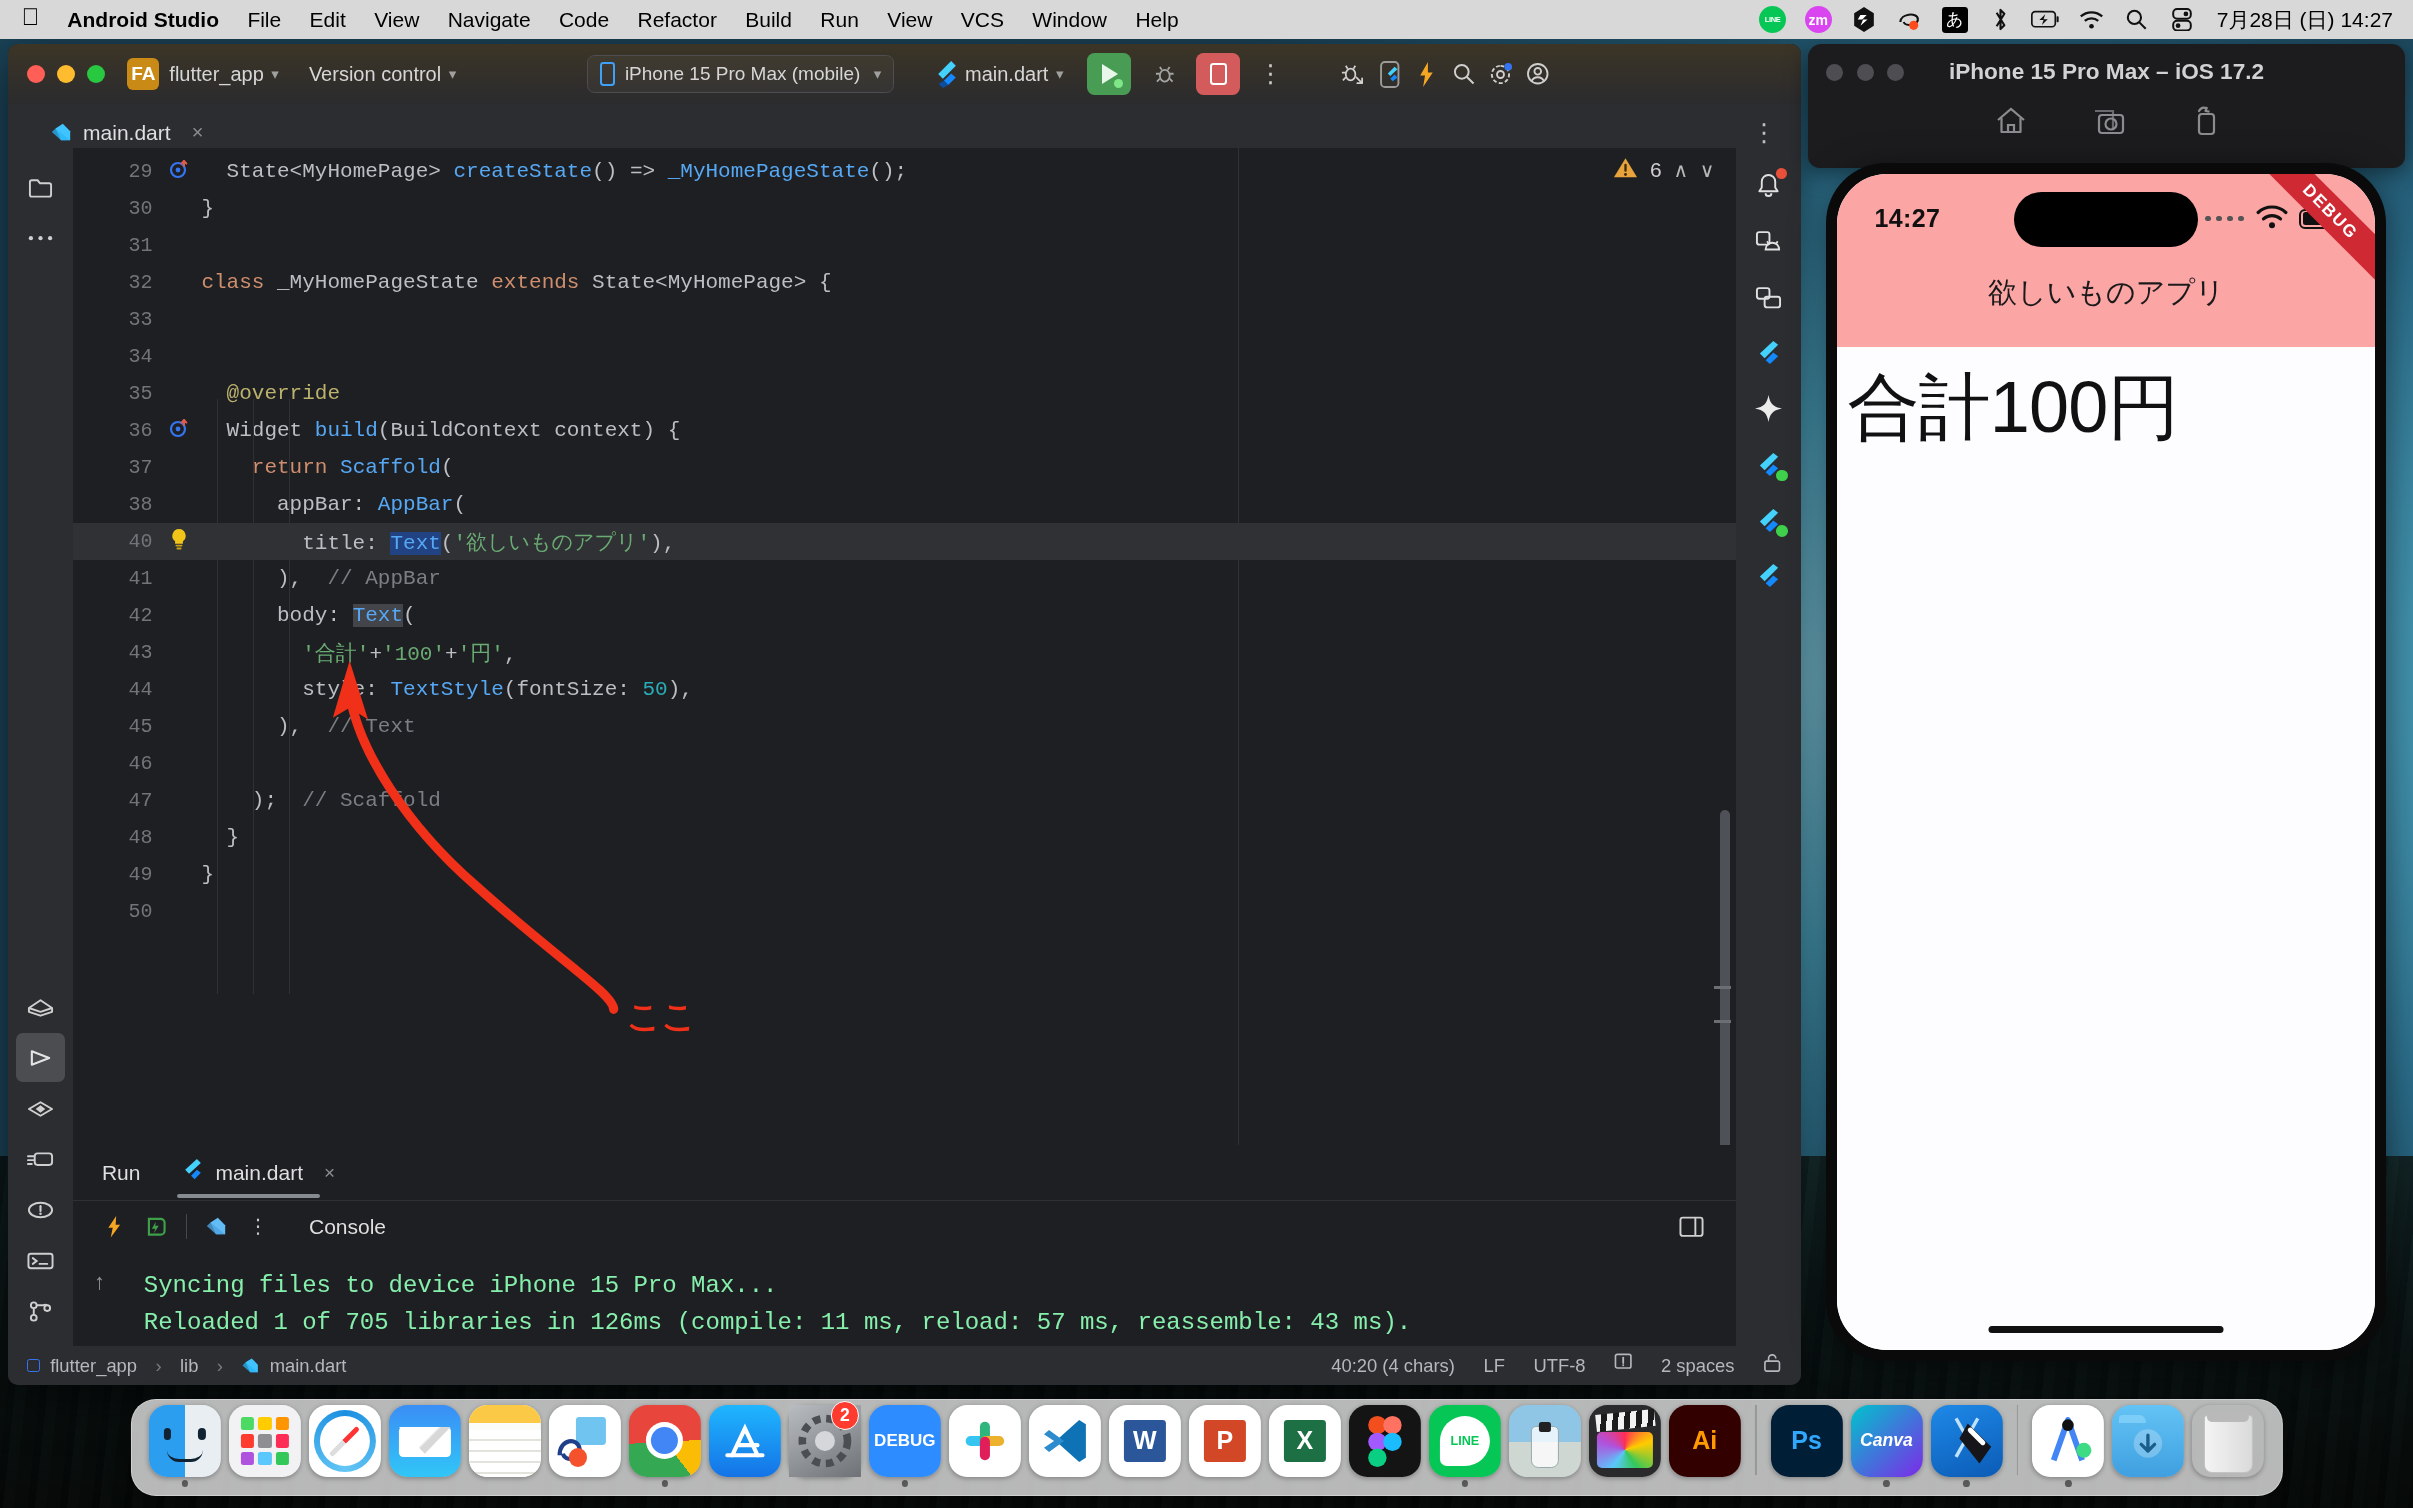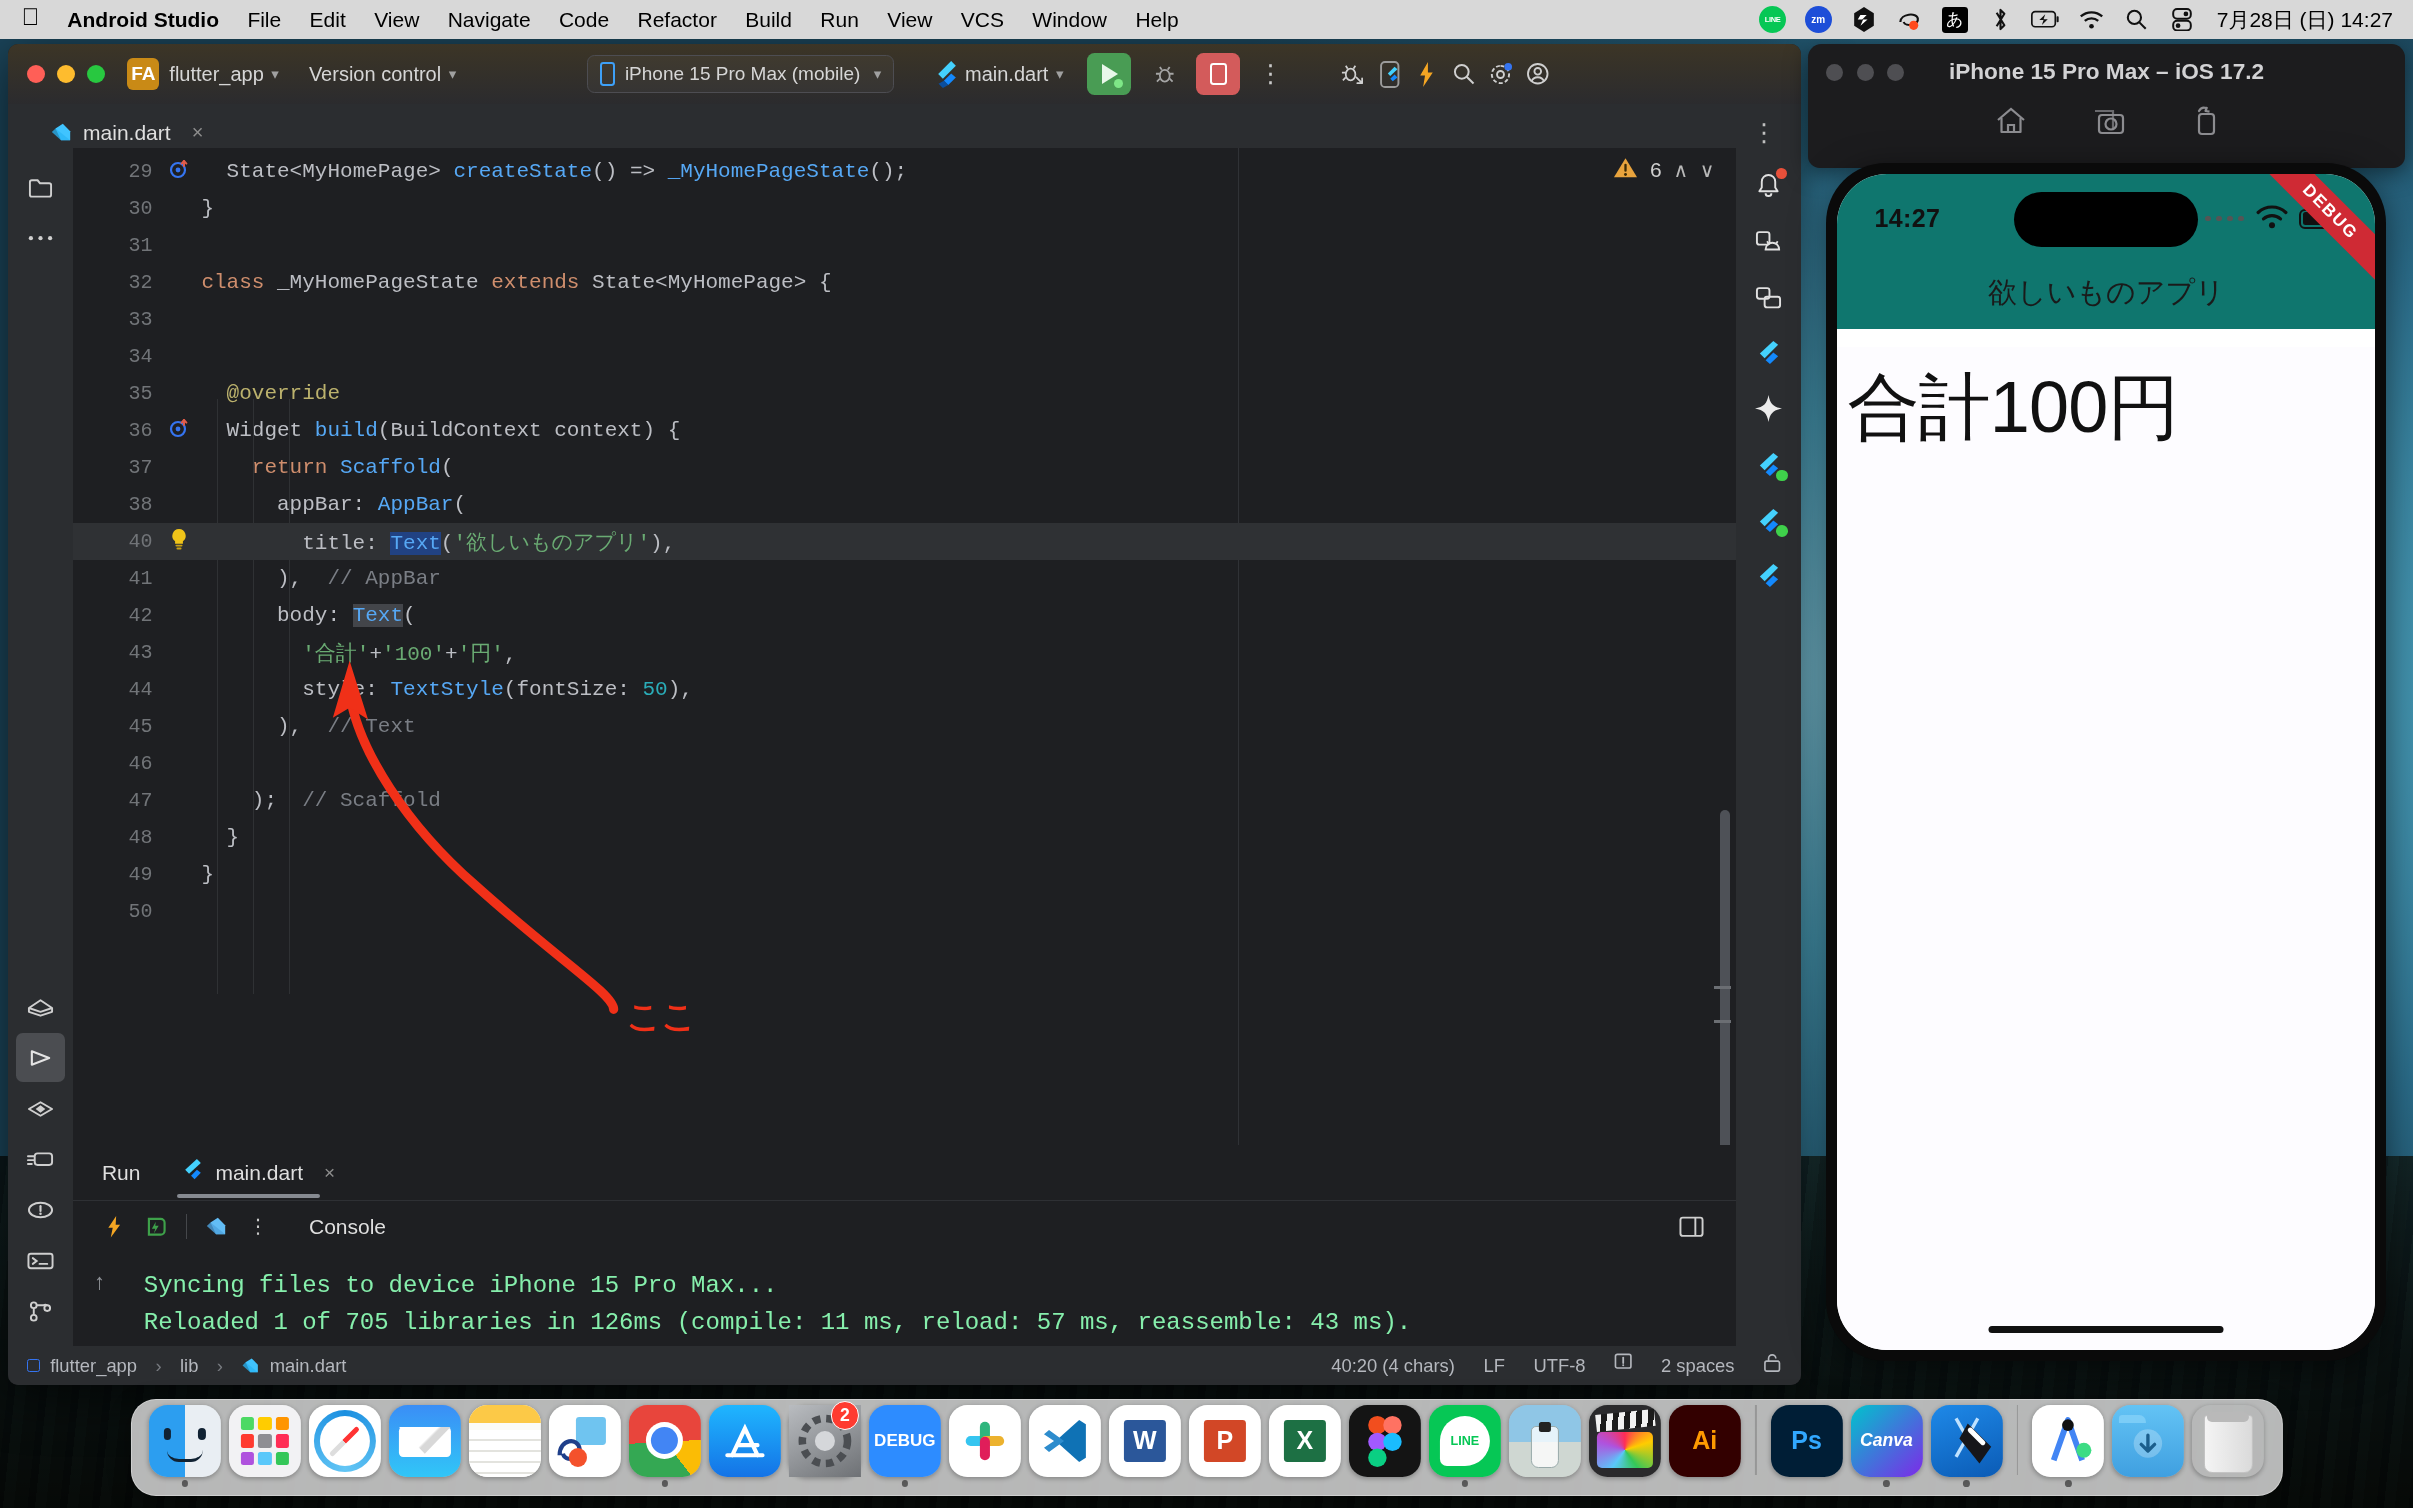--- a/index.html
+++ b/index.html
@@ -37,21 +37,21 @@
   #menubar .mb-left { display:flex; align-items:center; gap:0; }
   .mb-item { padding:0 14.2px; white-space:nowrap; line-height:39px; }
   .mb-item.bold { font-weight:bold; }
   .apple-logo { font-size:24px; padding:0 13.4px 0 3.4px; line-height:1; position:relative; top:-2.5px; }
   #menubar .mb-right { margin-left:auto; display:flex; align-items:center; gap:17px; padding-right:5px;}
   .mb-ic { width:28.5px; height:28.5px; display:flex; align-items:center; justify-content:center; }
   .mb-clock { font-size:21px; white-space:nowrap; padding-left:3.4px; }
 
   .ic-line { width:27px;height:27px;border-radius:50%;background:#06c755;color:#fff;font-size:7.5px;
              display:flex;align-items:center;justify-content:center;font-weight:bold;letter-spacing:-0.3px;}
-  .ic-zm { width:27px;height:27px;border-radius:50%;background:#1d4ed8;color:#fff;font-size:10px;
+  .ic-zm { width:27px;height:27px;border-radius:50%;background:#d946ef;color:#fff;font-size:14px;
            display:flex;align-items:center;justify-content:center;font-weight:bold;}
   .ic-jp { width:26px;height:26px;background:#000;color:#fff;border-radius:3.4px;font-size:17px;
            display:flex;align-items:center;justify-content:center;}
 
   
   #as-window {
     position:absolute; left:8.4px; top:44px; width:1793px; height:1341px;
     background:#1e1f22; border-radius:10px; overflow:hidden;
     box-shadow:0 11.7px 50px rgba(0,0,0,.62);
     z-index:20;
@@ -198,21 +198,21 @@
 
   #sim-phone {
     position:absolute; left:18.4px; top:119px; width:560px; height:1198px;
     background:#0a0a0a; border-radius:60px;
     padding:11px; box-shadow:0 8.4px 34px rgba(0,0,0,.55);
   }
   #sim-screen {
     width:100%; height:100%; border-radius:50px; overflow:hidden;
     background:#fff; position:relative;
   }
-  #sim-appbar { height:155px; background:#0f766e; position:relative; }
+  #sim-appbar { height:173px; background:#fca5a5; position:relative; }
   #sim-statusline {
     position:absolute; left:0; right:0; top:0; height:89px;
     display:flex; align-items:center; padding:0 37px;
   }
   #sim-time { font-size:25px; font-weight:bold; color:#111; letter-spacing:0.4px; }
   #sim-notch { position:absolute; left:50%; transform:translateX(-50%); top:18.4px; width:184px; height:55px; background:#000; border-radius:28.5px; }
   #sim-right-status { margin-left:auto; display:flex; align-items:center; gap:11.7px; }
   .dots4 { display:flex; gap:5px; }
   .dots4 i { width:5.9px;height:5.9px;border-radius:50%;background:#555; display:block;}
   .batt { width:39px;height:20px;border:2.1px solid #111;border-radius:5.9px;position:relative; }

